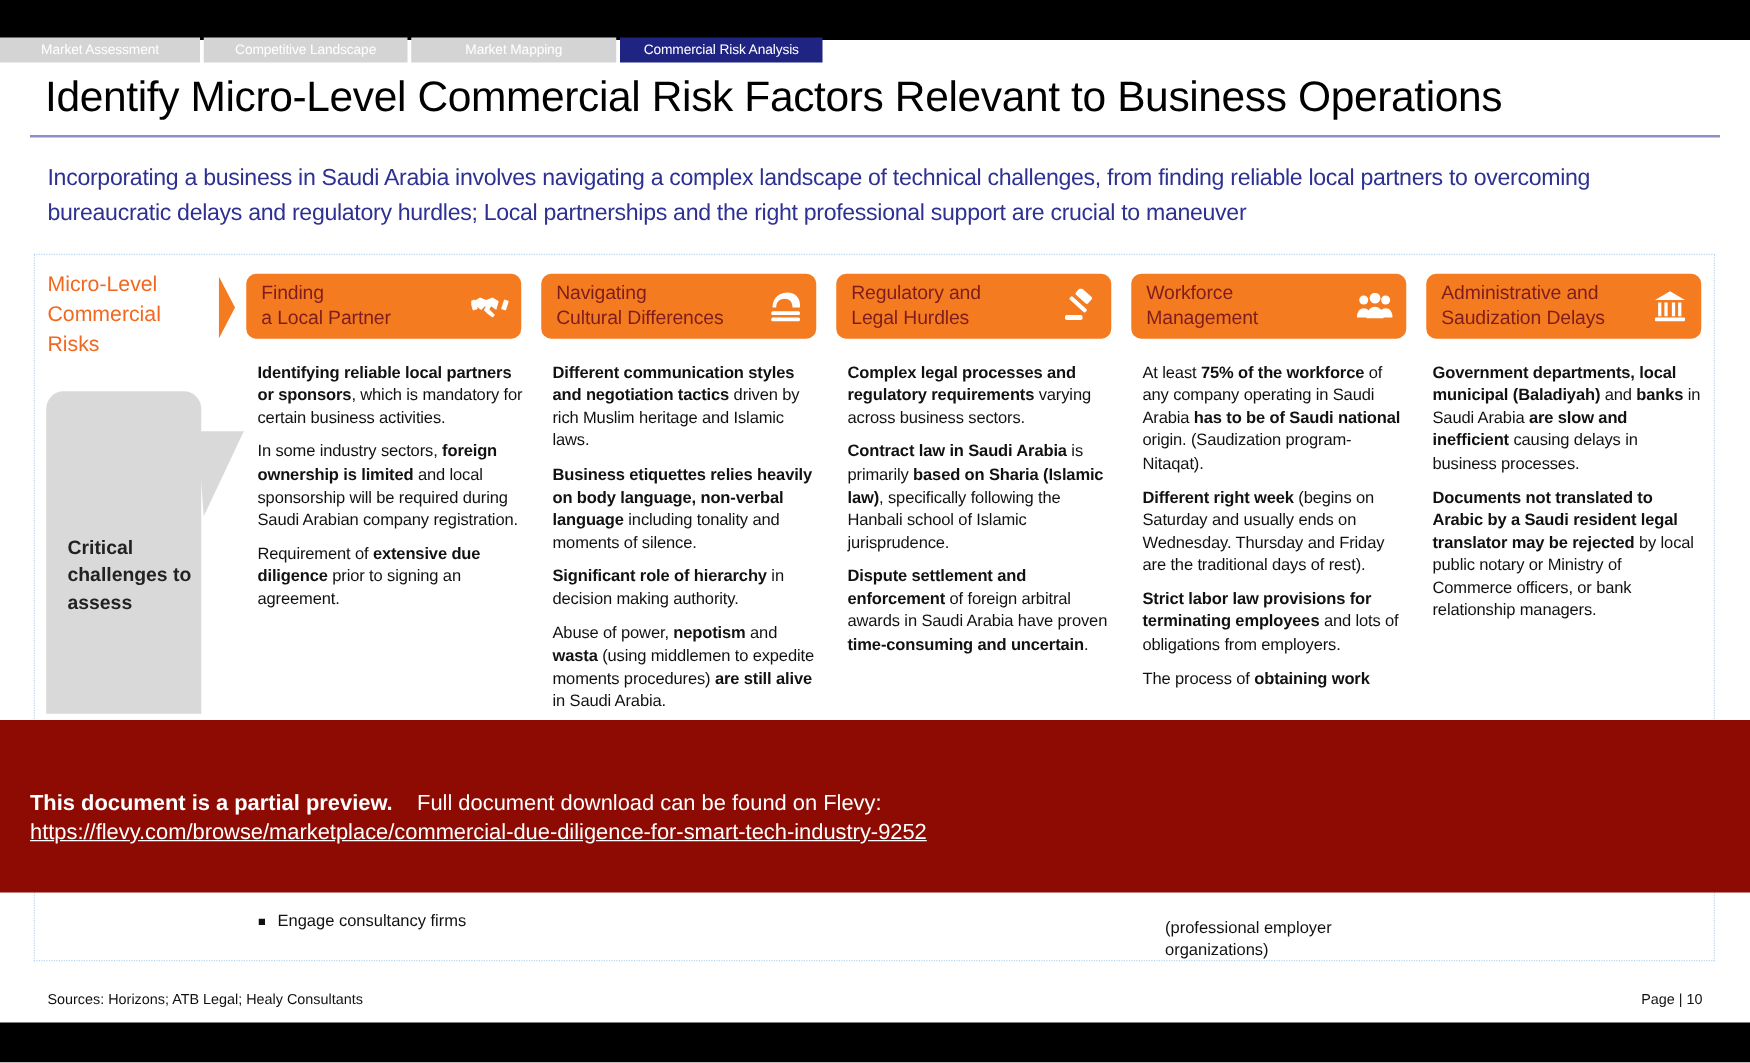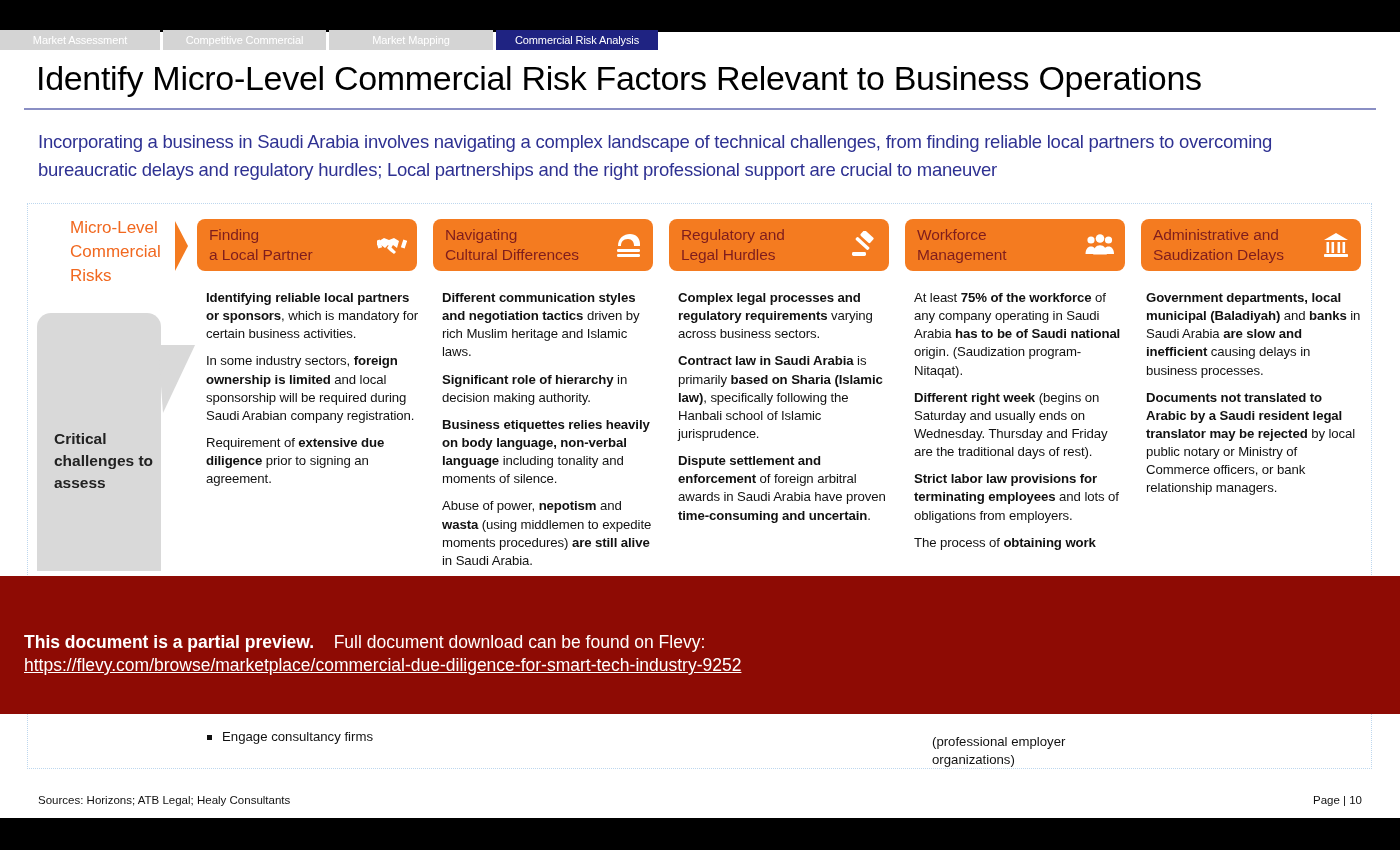--- a/index.html
+++ b/index.html
@@ -72,21 +72,20 @@
     border: 1px dotted #bdd7ee;
   }
 
   
   .left-label {
     position: absolute; left: 38px; top: 216px;
     width: 130px;
     font-size: 17px;
     color: #f1681f;
     line-height: 1.42;
-    margin-left: 32px;
   }
   .left-chev {
     position: absolute; left: 175px; top: 221px;
     width: 14px; height: 50px;
   }
   .left-chev svg { display: block; }
 
   
   .gray-box {
     position: absolute; left: 37px; top: 313px;
@@ -209,21 +208,21 @@
 </head>
 <body>
 
 <div class="topbar"></div>
 
 <div class="tabstrip">
   <div class="tab t0">
       <span>Market Assessment</span>
     </div>
   <div class="tab t1">
-      <span>Competitive Commercial</span>
+      <span>Competitive Landscape</span>
     </div>
   <div class="tab t2">
       <span>Market Mapping</span>
     </div>
   <div class="tab t3">
       <span>Commercial Risk Analysis</span>
     </div>
 </div>
 
 <div class="title">Identify Micro-Level Commercial Risk Factors Relevant to Business Operations</div>
@@ -279,22 +278,22 @@
     <div class="col-icon">
       <svg width="28" height="26" viewBox="0 0 28 26" fill="#ffffff">
         <path d="M4 14 C4 6 10 2 16 2 C22 2 26 6 26 12 L26 14 L20 14 C20 10 18 7 14 7 C9 7 7 10 7 14 Z"></path>
         <rect x="3" y="17" width="23" height="3" rx="1.2"></rect>
         <rect x="3" y="22" width="23" height="3" rx="1.2"></rect>
       </svg>
     </div>
   </div>
   <div class="col-body">
       <div class="para"><b>Different communication styles and negotiation tactics</b><span> driven by rich Muslim heritage and Islamic laws.</span></div>
+      <div class="para"><b>Business etiquettes relies heavily on body language, non-verbal language</b><span> including tonality and moments of silence.</span></div>
       <div class="para"><b>Significant role of hierarchy</b><span> in decision making authority.</span></div>
-      <div class="para"><b>Business etiquettes relies heavily on body language, non-verbal language</b><span> including tonality and moments of silence.</span></div>
       <div class="para"><span>Abuse of power, </span><b>nepotism</b><span> and </span><b>wasta</b><span> (using middlemen to expedite moments procedures) </span><b>are still alive</b><span> in Saudi Arabia.</span></div>
     </div>
 </div>
 
 <div class="col c2">
   <div class="col-head">
     <div class="col-head-text">
       <span>Regulatory and</span><br>
       <span>Legal Hurdles</span>
     </div>

